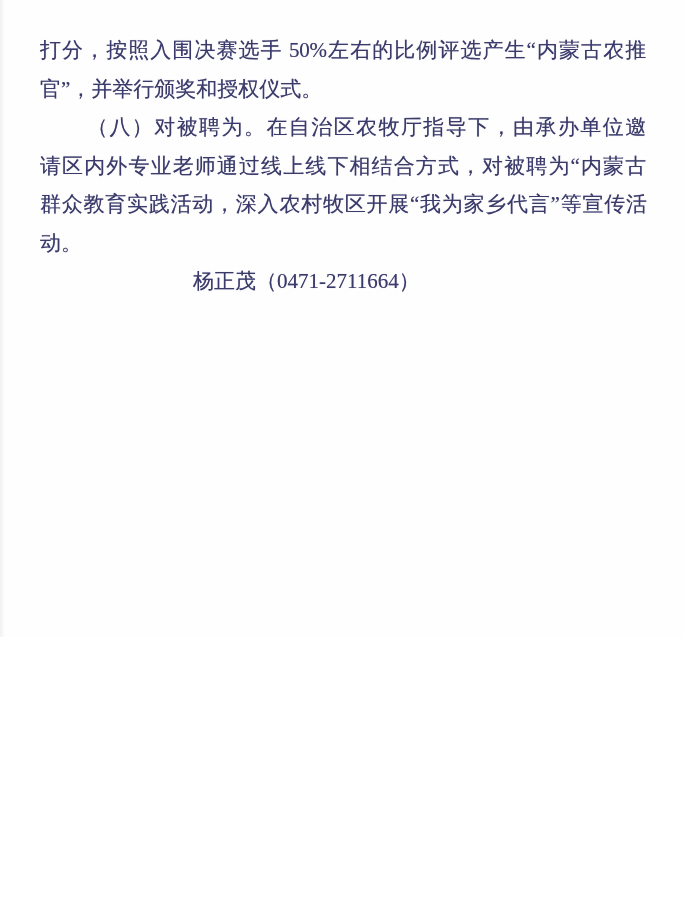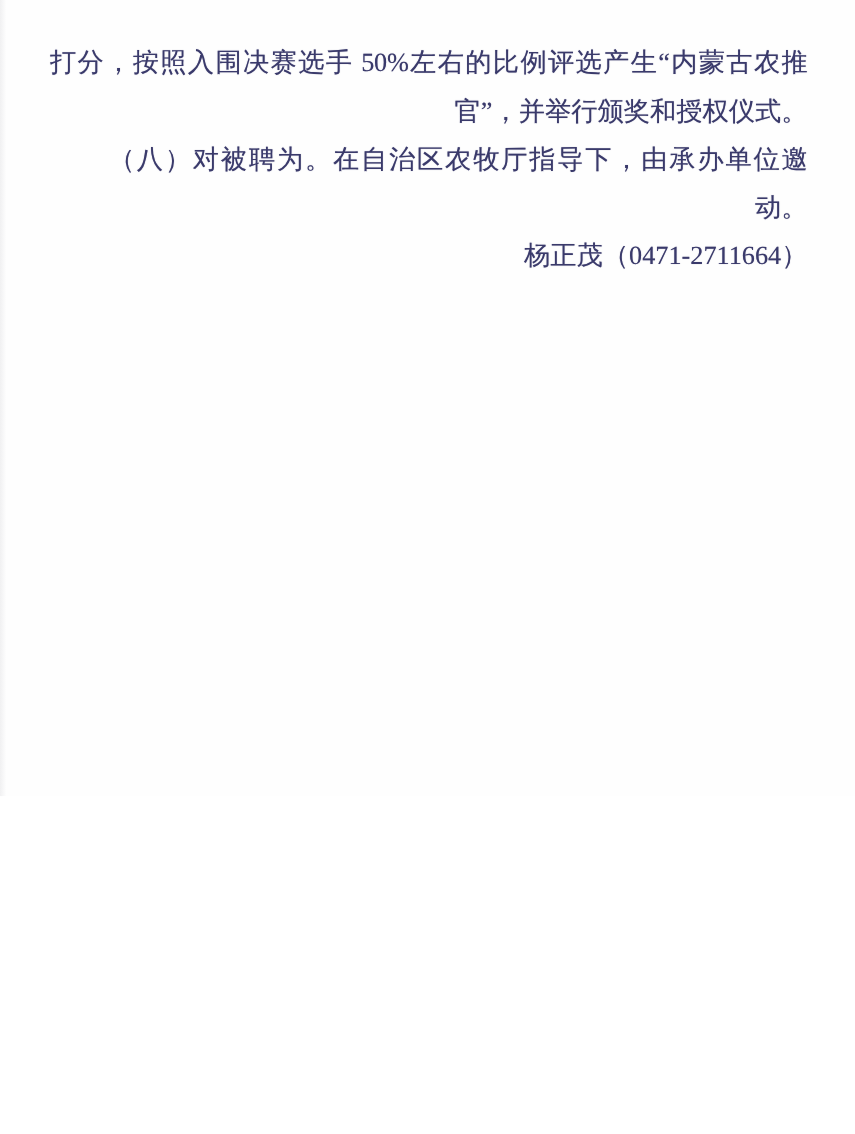--- a/index.html
+++ b/index.html
@@ -30,21 +30,21 @@
     position: absolute;
     left: 40px;
     top: 31px;
     width: 606px;
     font-size: 21px;
     line-height: 38.5px;
     color: #3a3a6b;
     text-shadow: 0 0 0.7px rgba(58, 58, 107, 0.55);
   }
   .line {
-    text-align: right;
+    text-align: left;
   }
   .fill {
     text-align: justify;
     text-align-last: justify;
     letter-spacing: -0.2px;
   }
   .tight {
     letter-spacing: -1px;
   }
   .indent2 {
@@ -80,20 +80,22 @@
 </head>
 <body>
 
 <div class="page">
   <div class="scan-edge"></div>
 
   <div class="doc">
     <div class="line fill">打分，按照入围决赛选手 50%左右的比例评选产生“内蒙古农推</div>
     <div class="line">官”，并举行颁奖和授权仪式。</div>
     <div class="line fill indent2">（八）对被聘为。在自治区农牧厅指导下，由承办单位邀</div>
+    <div class="line fill">请区内外专业老师通过线上线下相结合方式，对被聘为“内蒙古</div>
+    <div class="line fill tight">群众教育实践活动，深入农村牧区开展“我为家乡代言”等宣传活</div>
     <div class="line">动。</div>
     <div class="line indent-name">杨正茂（0471-2711664）</div>
   </div>
 
   <div class="speck"></div>
 
   <div class="pagenum">- 7 -</div>
 </div>
 
 </body></html>

